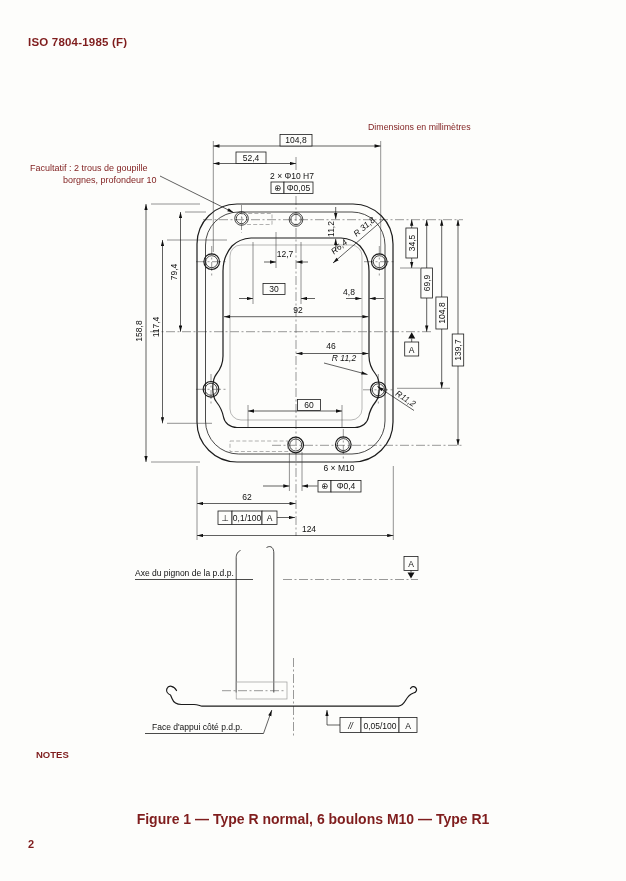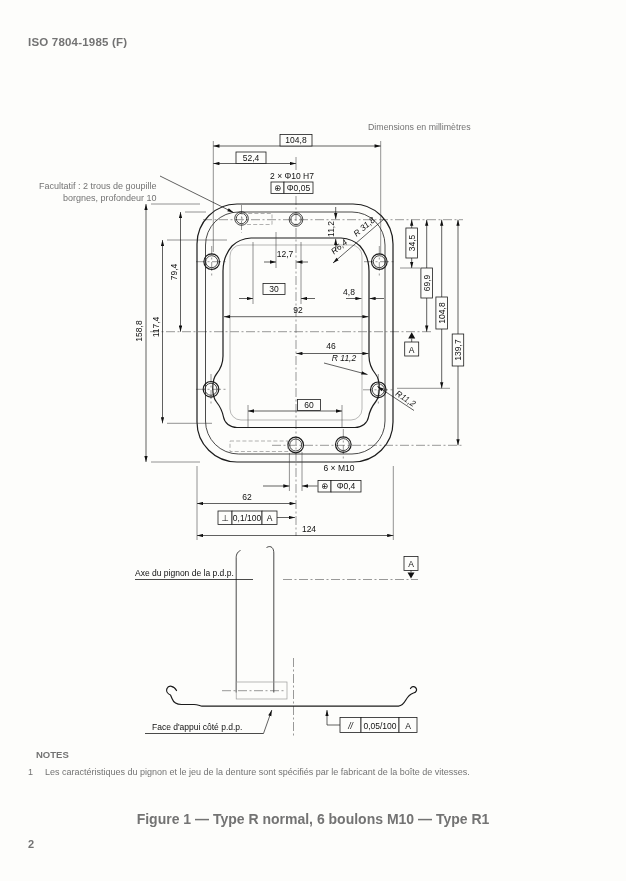--- a/index.html
+++ b/index.html
@@ -1,17 +1,17 @@
 <!DOCTYPE html>
 <html><head>
 <meta charset="utf-8">
 <style>
   html,body{margin:0;padding:0;background:#888;}
   .page{position:relative;width:626px;height:881px;background:#fdfdfb;overflow:hidden;
-        font-family:"Liberation Sans","DejaVu Sans",sans-serif;color:#737373;}
+        font-family:"Liberation Sans","DejaVu Sans",sans-serif;color:#7f1d1d;}
   .abs{position:absolute;}
   .hdr{font-weight:bold;font-size:11.5px;letter-spacing:.2px;}
   .units{font-size:8.8px;margin-top:27px;}
   .noteh{font-weight:bold;font-size:9.5px;}
   .note{font-size:9px;}
   .note .n{display:inline-block;width:17px;}
   .cap{width:100%;text-align:center;font-weight:bold;font-size:14px;}
   .pg{font-weight:bold;font-size:11px;}
   svg{position:absolute;left:0;top:0;}
   .ln{stroke:#1c1c1c;stroke-width:1.2;fill:none;stroke-linejoin:round;stroke-linecap:round;}
@@ -27,21 +27,21 @@
   text.it{font-style:italic;}
 </style>
 </head>
 <body>
 
 <div class="page">
 
   <div class="abs hdr" style="left:28px;top:36px;">ISO 7804-1985 (F)</div>
   <div class="abs units" style="left:368px;top:95px;">Dimensions en millimètres</div>
 
-  <div class="abs note" style="left:30px;top:180px;line-height:12px;text-align:right;">
+  <div class="abs note" style="left:30px;top:162px;line-height:12px;">
     <div>Facultatif : 2 trous de goupille</div>
     <div style="padding-left:33px;">borgnes, profondeur 10</div>
   </div>
 
   <svg width="626" height="881" viewBox="0 0 626 881">
     <defs>
       <marker id="arr" viewBox="0 0 10 6" refX="9.6" refY="3" markerWidth="9.5" markerHeight="5.7" orient="auto-start-reverse">
         <path d="M0.4,0.5 L9.6,3 L0.4,5.5 Z" fill="#111"></path>
       </marker>
     </defs>
@@ -314,19 +314,16 @@
         <text class="d" x="380" y="728.6" text-anchor="middle" font-size="8">0,05/100</text>
         <text class="d" x="408" y="728.6" text-anchor="middle">A</text>
       </g>
 
       <text class="d" x="135" y="576" font-size="9">Axe du pignon de la p.d.p.</text>
       <text class="d" x="152" y="730" font-size="9">Face d'appui côté p.d.p.</text>
     </g>
   </svg>
 
   <div class="abs noteh" style="left:28px;top:749px;padding-left:8px;">NOTES</div>
-  <div class="abs note" style="left:28px;top:767px;width:575px;">
-    <span class="n">1</span><span>Les caractéristiques du pignon et le jeu de la denture sont spécifiés par le fabricant de la boîte de vitesses.</span>
-  </div>
 
   <div class="abs cap" style="left:0;top:811px;">Figure 1 — Type R normal, 6 boulons M10 — Type R1</div>
   <div class="abs pg" style="left:28px;top:838px;">2</div>
 </div>
 
 </body></html>

